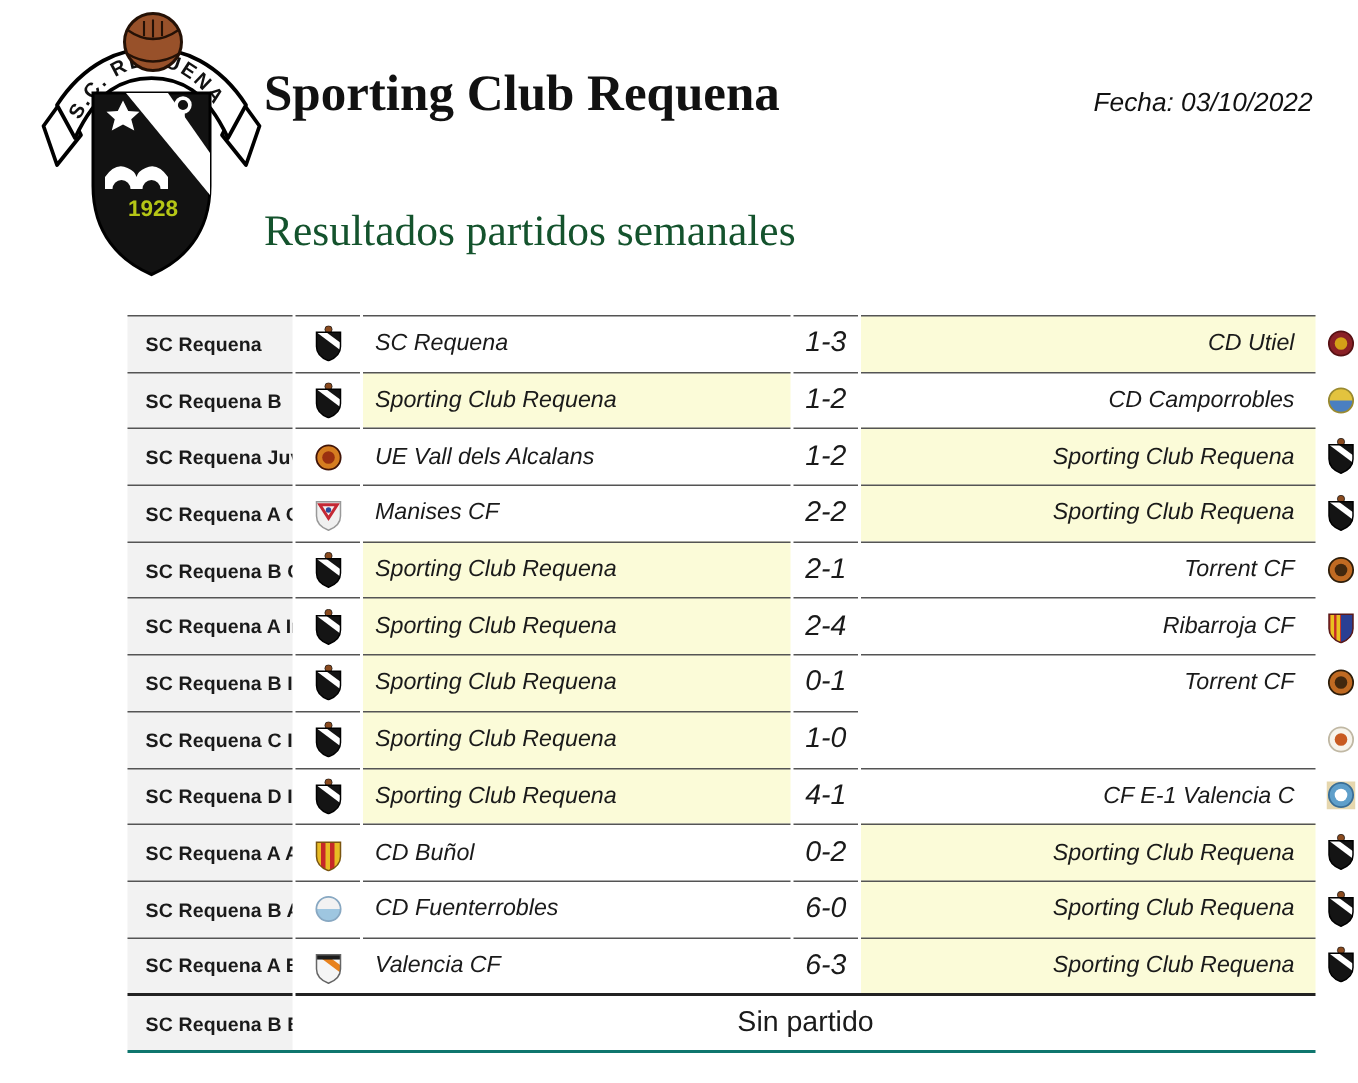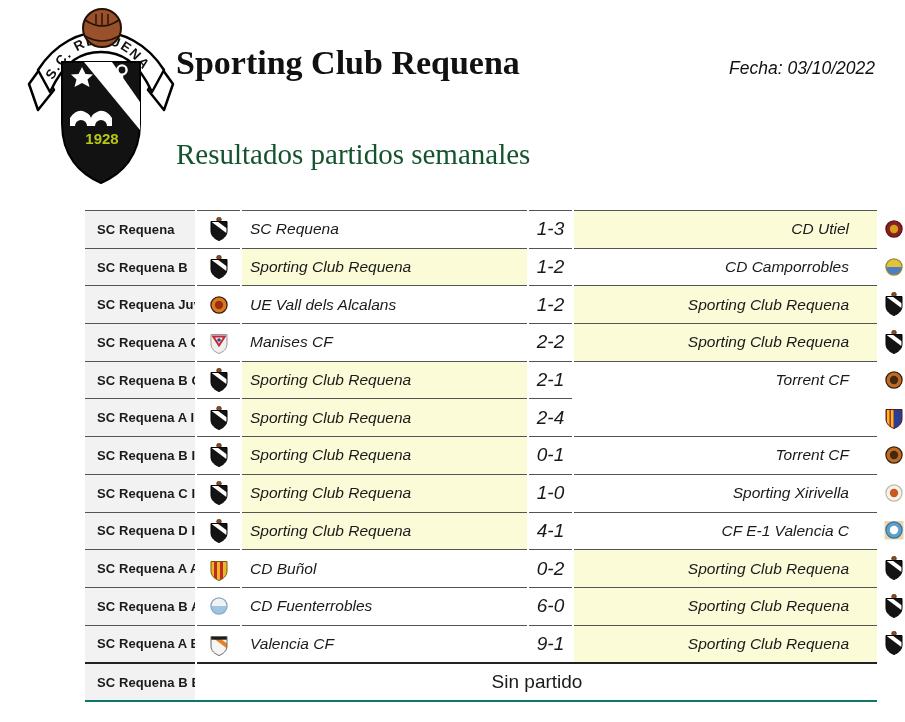--- a/index.html
+++ b/index.html
@@ -35,21 +35,21 @@
   .cell{
     border-top:1px solid #545454;
     display:flex;align-items:center;overflow:hidden;white-space:nowrap;
   }
   .merged .cell{border-top:2px solid #222}
   .cat{background:#f2f2f2;font-weight:bold;font-size:13px;padding-left:12px;letter-spacing:.1px}
   .iconcell{justify-content:center}
   .team{font-style:italic;font-size:15.5px}
   .home{padding-left:8px}
   .score{justify-content:center;font-style:italic;font-size:19px}
-  .away{justify-content:flex-end;padding-right:28px}
+  .away{justify-content:flex-end;padding-right:14px}
   .hl{background:#fbfbd8}
   .nomatch{justify-content:center;font-size:19px}
   .away-abs{position:absolute;right:-27px;top:50%;transform:translateY(-50%);line-height:0}
   .crest{display:inline-flex;line-height:0}
 </style>
 </head>
 <body>
 
 <svg class="logo" viewBox="0 0 150 182">
 
@@ -254,20 +254,21 @@
             <path d="M2,4.5 L18,4.5 L18,14 C18,19 14,22 10,23.5 C6,22 2,19 2,14 Z" fill="#141414"></path>
             <g clip-path="url(#cp11)">
               <path d="M2,4.5 L8.5,4.5 L18,11.5 L18,16.5 Z" fill="#ffffff"></path>
             </g>
             <path d="M2,4.5 L18,4.5 L18,14 C18,19 14,22 10,23.5 C6,22 2,19 2,14 Z" fill="none" stroke="#000000" stroke-width="1"></path>
           </svg>
         </span>
       </div>
       <div class="cell team home hl">Sporting Club Requena</div>
       <div class="cell score">2-4</div>
+      <div class="cell team away">Ribarroja CF</div>
       <div class="away-abs"><span class="crest">
           <svg width="20" height="24" viewBox="0 0 20 24">
             <clipPath id="cp12">
               <path d="M2,4.5 L18,4.5 L18,14 C18,19 14,22 10,23.5 C6,22 2,19 2,14 Z"></path>
             </clipPath>
             <path d="M2,4.5 L18,4.5 L18,14 C18,19 14,22 10,23.5 C6,22 2,19 2,14 Z" fill="#c62828"></path>
             <g clip-path="url(#cp12)">
               <rect x="10" y="4.5" width="8" height="19" fill="#2a3f93"></rect>
               <rect x="3" y="4.5" width="2.4" height="19" fill="#e8c020"></rect>
               <rect x="7" y="4.5" width="2.4" height="19" fill="#e8c020"></rect>
@@ -316,21 +317,20 @@
             <path d="M2,4.5 L18,4.5 L18,14 C18,19 14,22 10,23.5 C6,22 2,19 2,14 Z" fill="#141414"></path>
             <g clip-path="url(#cp15)">
               <path d="M2,4.5 L8.5,4.5 L18,11.5 L18,16.5 Z" fill="#ffffff"></path>
             </g>
             <path d="M2,4.5 L18,4.5 L18,14 C18,19 14,22 10,23.5 C6,22 2,19 2,14 Z" fill="none" stroke="#000000" stroke-width="1"></path>
           </svg>
         </span>
       </div>
       <div class="cell team home hl">Sporting Club Requena</div>
       <div class="cell score">1-0</div>
-      <div class="cell team away">Sporting Xirivella</div>
       <div class="away-abs"><span class="crest">
           <svg width="20" height="24" viewBox="0 0 20 24">
             <circle cx="10" cy="12" r="8.1" fill="#f7f3ea"></circle>
             <circle cx="10" cy="12" r="4.2" fill="#c85a20"></circle>
             <circle cx="10" cy="12" r="8.1" fill="none" stroke="#c0b8a4" stroke-width="1.2"></circle>
           </svg>
         </span></div>
     </div>
     <div class="trow">
       <div class="cell cat">SC Requena D Infantil</div>
@@ -434,21 +434,21 @@
             <path d="M2,4.5 L18,4.5 L18,14 C18,19 14,22 10,23.5 C6,22 2,19 2,14 Z" fill="#f5f5f5"></path>
             <g clip-path="url(#cp23)">
               <path d="M2,4.5 L8.5,4.5 L18,11.5 L18,16.5 Z" fill="#e8821e"></path>
               <rect x="2" y="4.5" width="16" height="3.2" fill="#1c1c1c"></rect>
             </g>
             <path d="M2,4.5 L18,4.5 L18,14 C18,19 14,22 10,23.5 C6,22 2,19 2,14 Z" fill="none" stroke="#666666" stroke-width="1"></path>
           </svg>
         </span>
       </div>
       <div class="cell team home">Valencia CF</div>
-      <div class="cell score">9-1</div>
+      <div class="cell score">6-3</div>
       <div class="cell team away hl">Sporting Club Requena</div>
       <div class="away-abs"><span class="crest">
           <svg width="20" height="24" viewBox="0 0 20 24">
             <circle cx="10" cy="2.6" r="2.4" fill="#8a4a1e" stroke="#1a1a1a" stroke-width="0.5"></circle>
             <clipPath id="cp24">
               <path d="M2,4.5 L18,4.5 L18,14 C18,19 14,22 10,23.5 C6,22 2,19 2,14 Z"></path>
             </clipPath>
             <path d="M2,4.5 L18,4.5 L18,14 C18,19 14,22 10,23.5 C6,22 2,19 2,14 Z" fill="#141414"></path>
             <g clip-path="url(#cp24)">
               <path d="M2,4.5 L8.5,4.5 L18,11.5 L18,16.5 Z" fill="#ffffff"></path>

